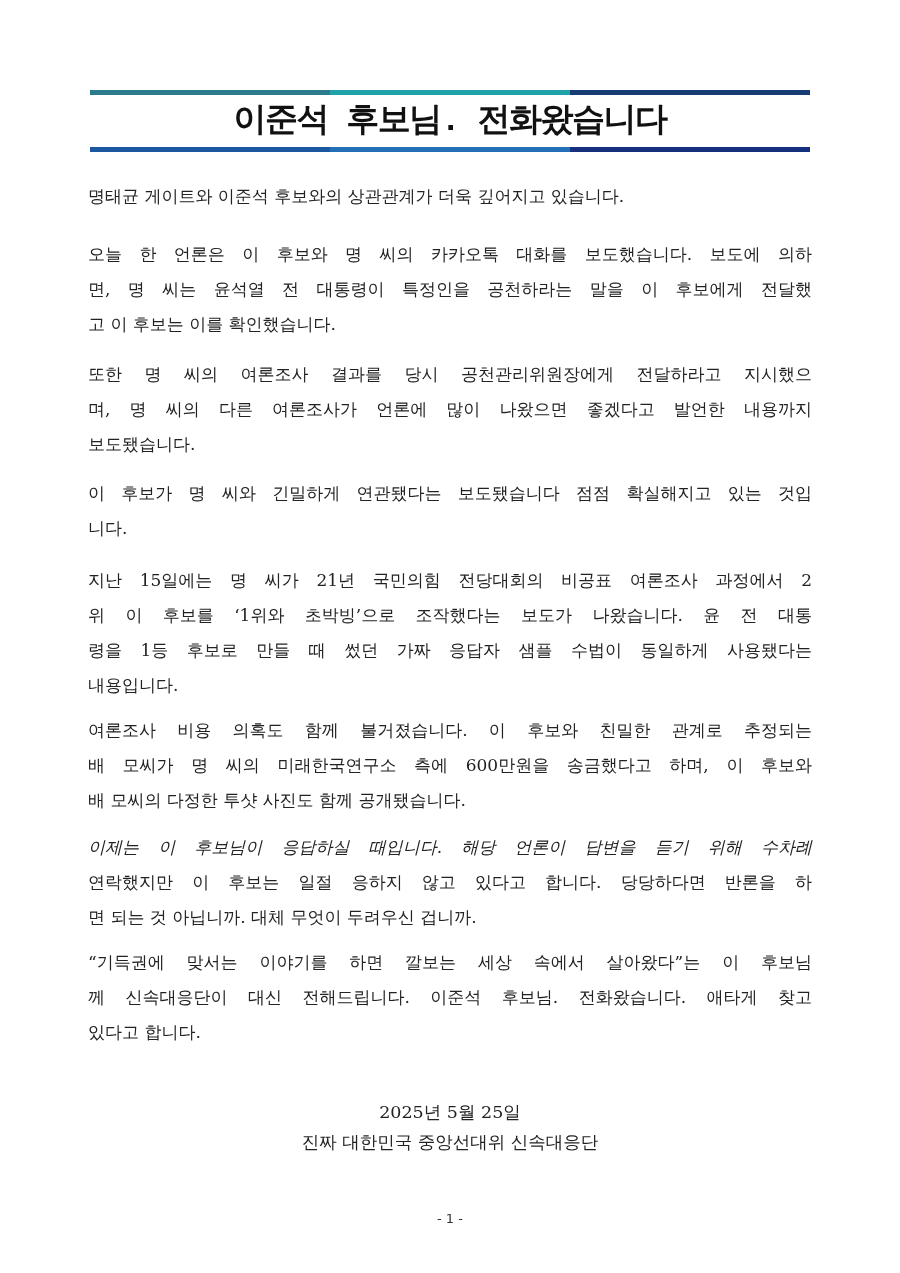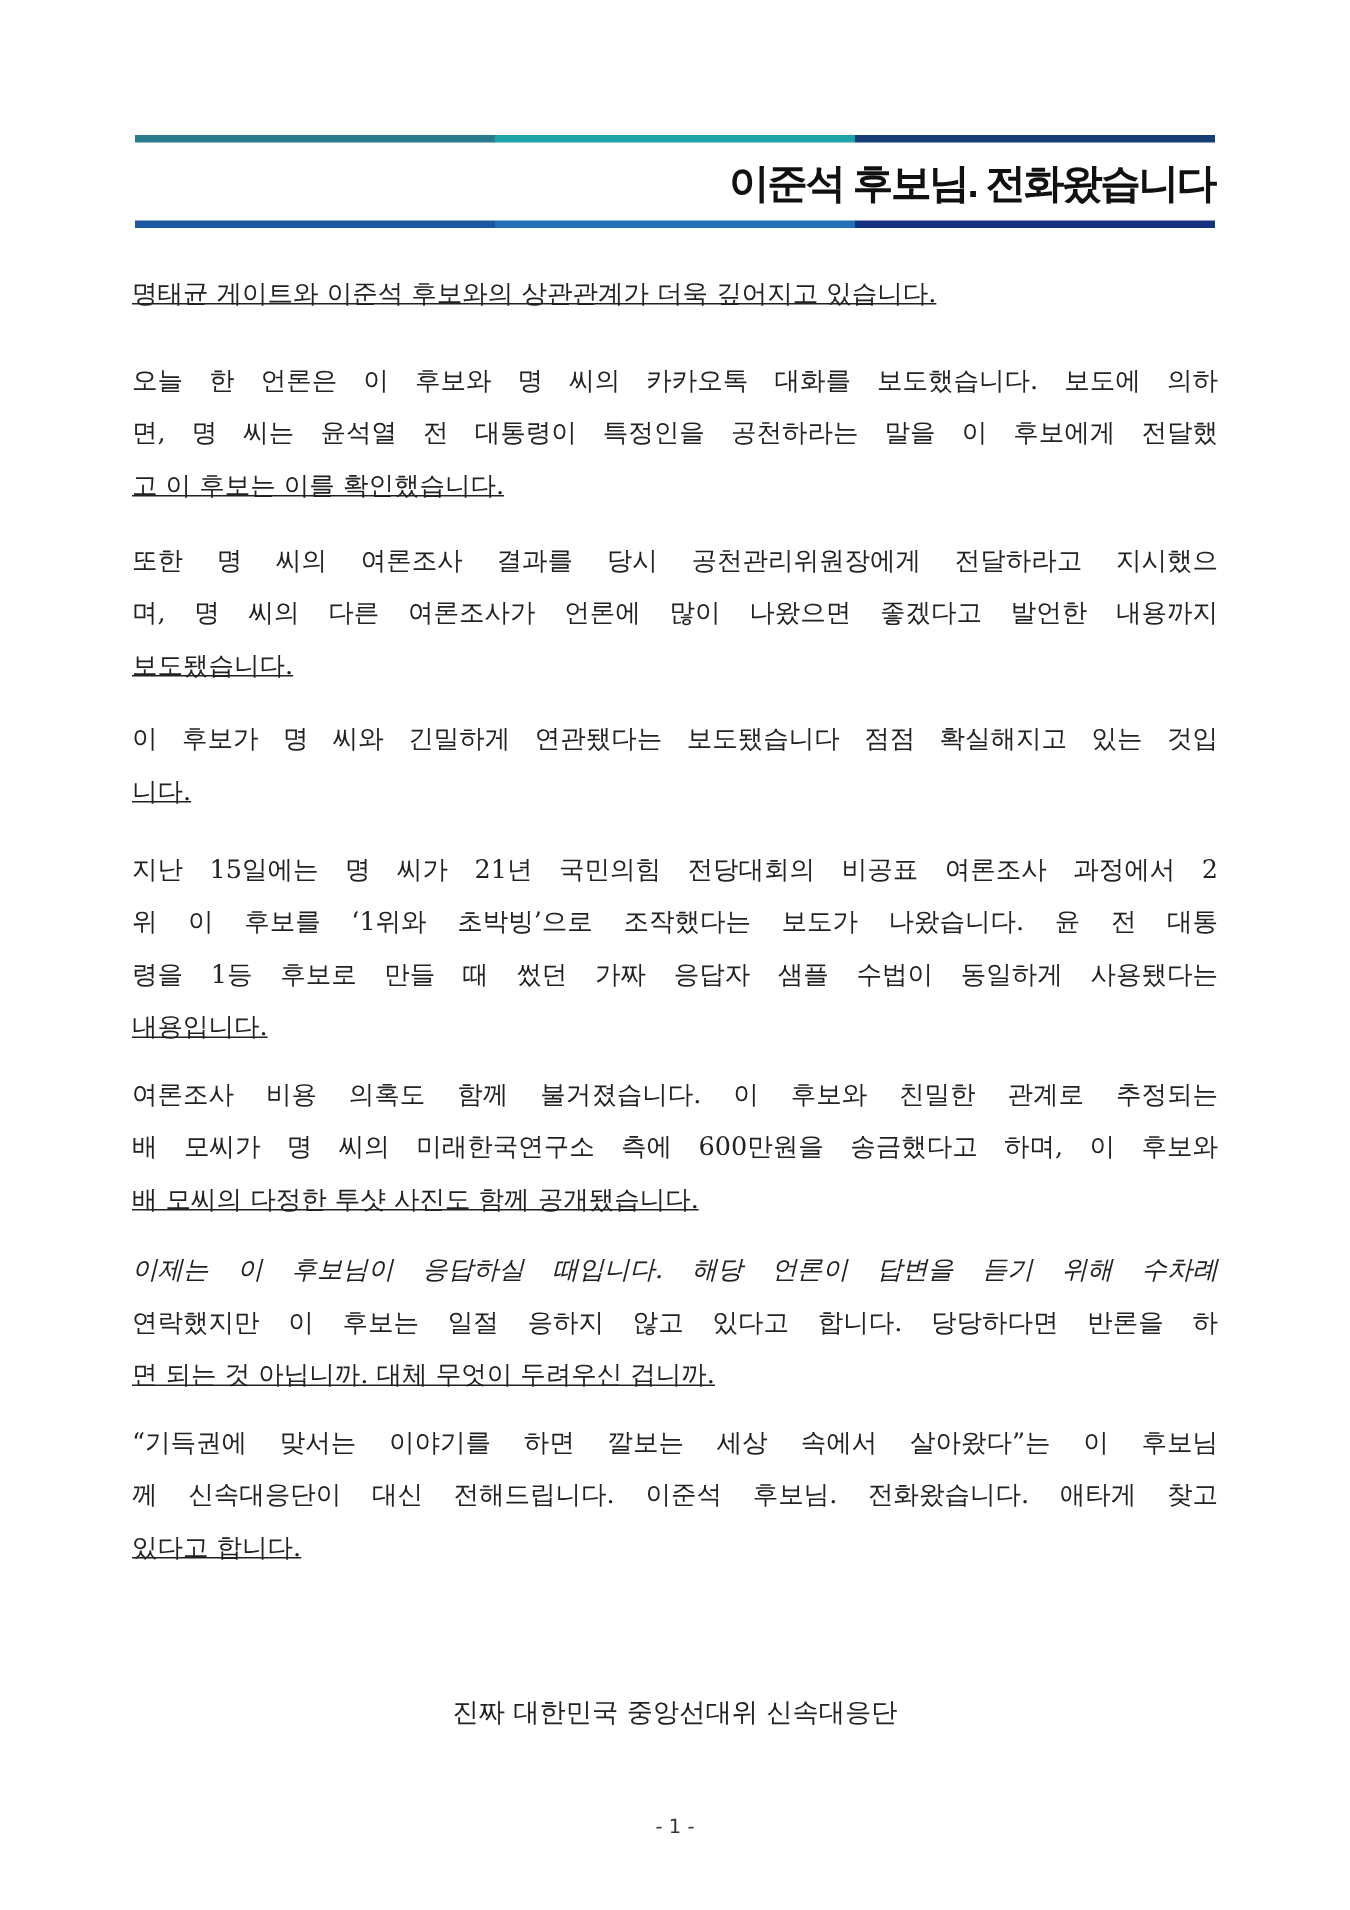--- a/index.html
+++ b/index.html
@@ -32,24 +32,24 @@
     .bar-top { top: 90px; }
     .bar-bottom { top: 147px; }
 
     .title {
       position: absolute;
       left: 90px;
       width: 720px;
       top: 100px;
       height: 44px;
       line-height: 44px;
-      text-align: right;
-      font-family: Liberation Sans, sans-serif;
+      text-align: center;
+      font-family: Liberation Mono, monospace;
       font-weight: bold;
-      font-size: 27px;
+      font-size: 33px;
       letter-spacing: -1.5px;
       color: #111111;
     }
 
     .body-text {
       position: absolute;
       left: 88px;
       width: 724px;
       top: 0;
     }
@@ -66,21 +66,20 @@
       line-height: 30px;
       font-size: 17px;
       white-space: nowrap;
       text-align: justify;
       text-align-last: justify;
       color: #222222;
     }
     .line.last {
       text-align: right;
       text-align-last: left;
-      text-decoration: underline;
     }
 
     .sig {
       position: absolute;
       left: 0;
       width: 900px;
       text-align: center;
       font-size: 17.5px;
       line-height: 30px;
       color: #222222;
@@ -159,17 +158,18 @@
     </div>
 
     <div class="para" style="top:947px;">
       <div class="line" style="top:0px;"> “기득권에 맞서는 이야기를 하면 깔보는 세상 속에서 살아왔다”는 이 후보님</div>
       <div class="line" style="top:35px;">께 신속대응단이 대신 전해드립니다. 이준석 후보님. 전화왔습니다. 애타게 찾고</div>
       <div class="line last" style="top:70px;">있다고 합니다.</div>
     </div>
 
   </div>
 
+  <div class="sig" style="top:1097px;">2025년 5월 25일</div>
   <div class="sig" style="top:1127px;">진짜 대한민국 중앙선대위 신속대응단</div>
 
   <div class="page-num">- 1 -</div>
 
 </div>
 
 </body></html>

